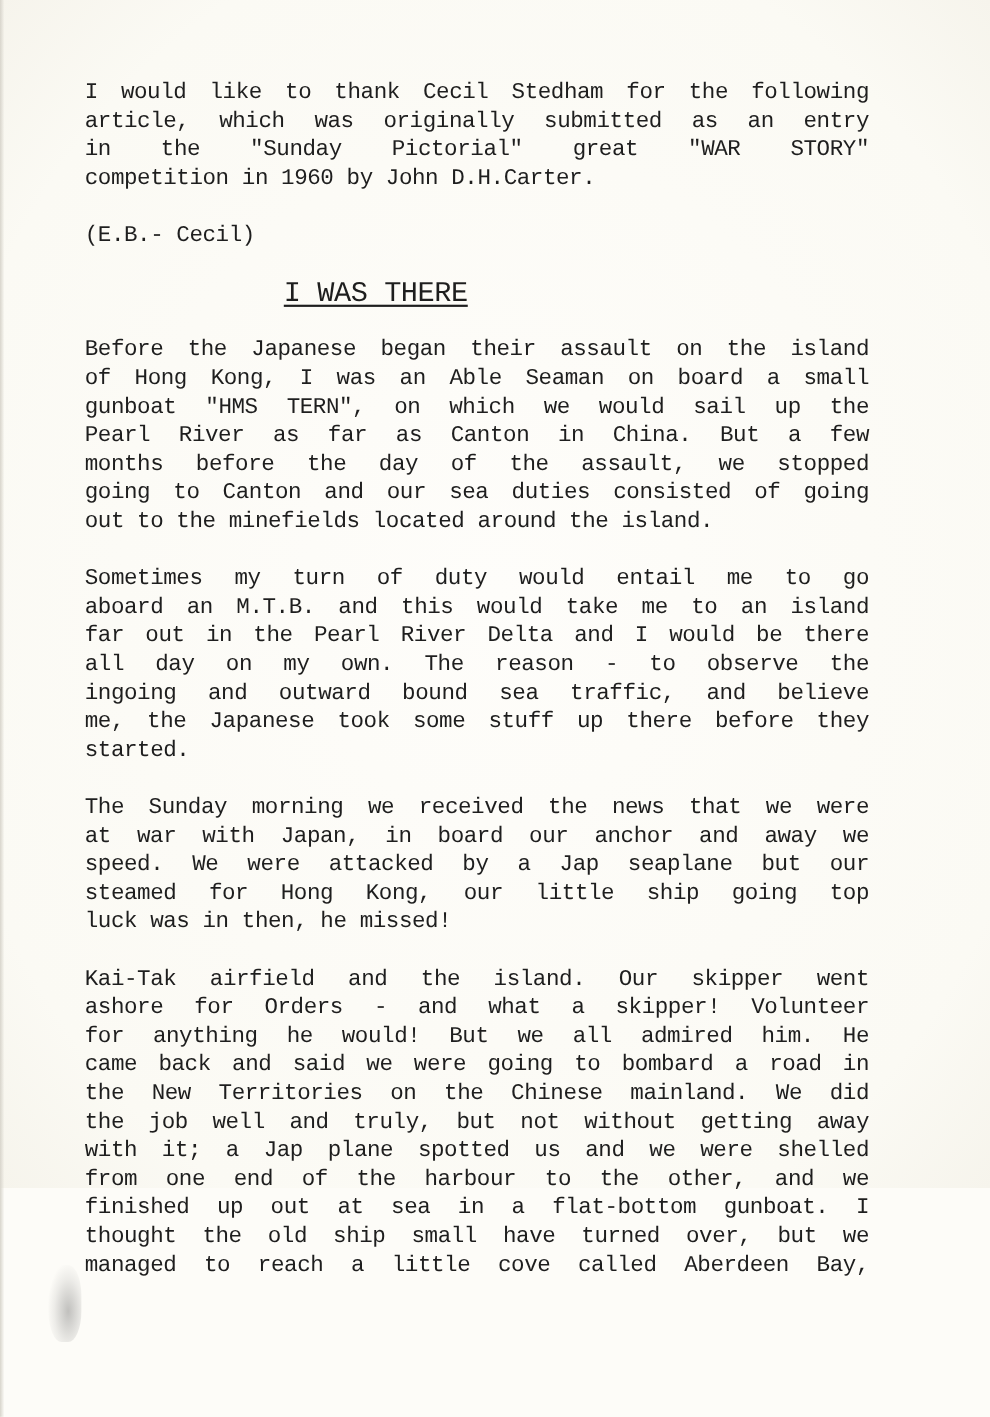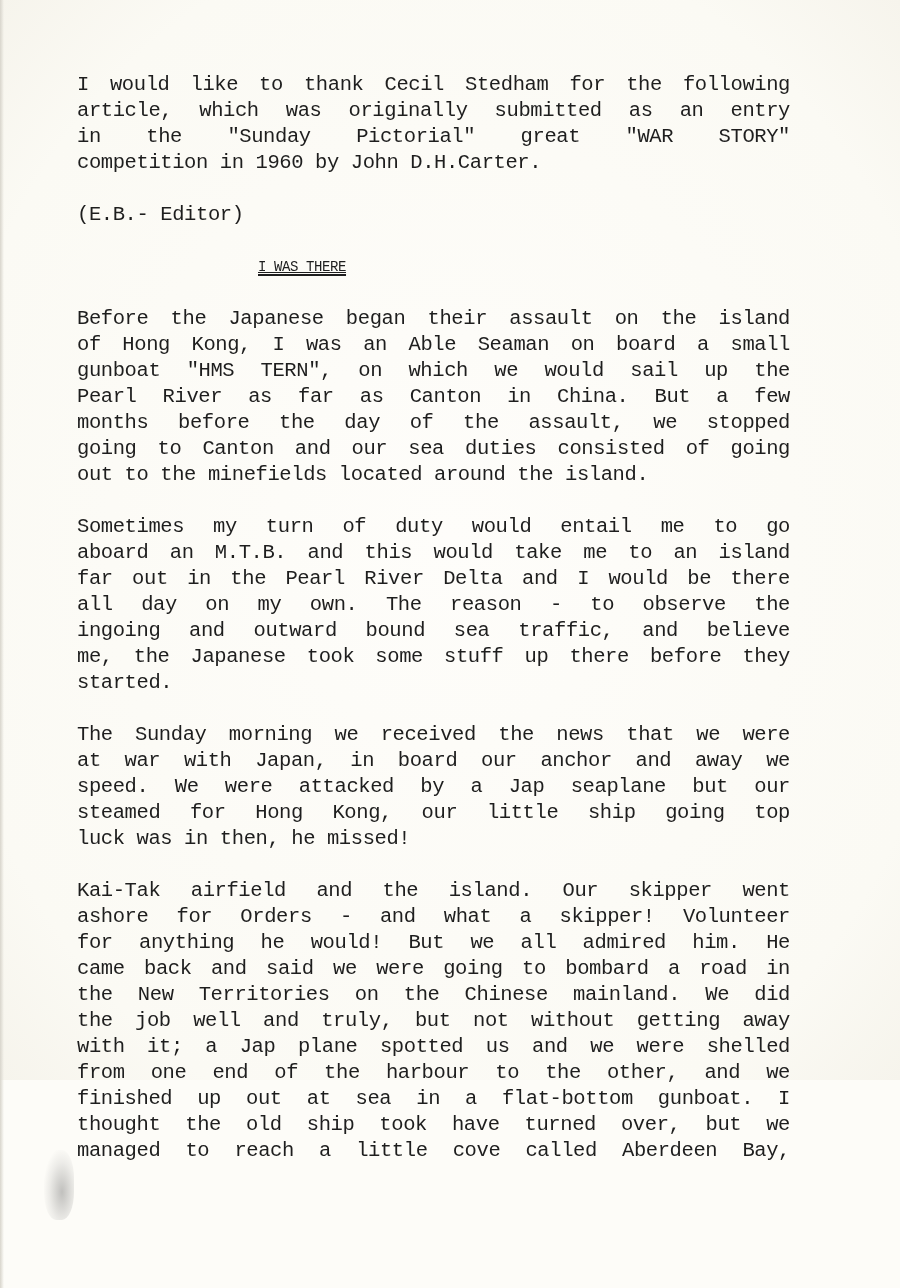--- a/index.html
+++ b/index.html
@@ -52,24 +52,23 @@
     }
     .line.last {
       text-align-last: left;
     }
     .gap {
       height: 26px;
     }
     .heading {
       height: 26px;
       line-height: 26px;
-      font-size: 14px;
+      font-size: 26px;
       letter-spacing: -0.4px;
       padding-left: 181px;
-      text-decoration: underline;
     }
     .heading span {
       text-decoration: underline;
       text-underline-offset: 3px;
       text-decoration-thickness: 1.5px;
     }
     .para {
       display: block;
     }
   </style>
@@ -84,21 +83,21 @@
 
     <div class="para">
       <div class="line">I would like to thank Cecil Stedham for the following</div>
       <div class="line">article, which was originally submitted as an entry</div>
       <div class="line">in the "Sunday Pictorial" great "WAR STORY"</div>
       <div class="line last">competition in 1960 by John D.H.Carter.</div>
     </div>
 
     <div class="gap"></div>
 
-    <div class="line last">(E.B.- Editor)</div>
+    <div class="line last">(E.B.- Cecil)</div>
 
     <div class="gap"></div>
 
     <div class="heading">
       <span>I WAS THERE</span>
     </div>
 
     <div class="gap"></div>
 
     <div class="para">
@@ -138,18 +137,18 @@
     <div class="para">
       <div class="line">Kai-Tak airfield and the island. Our skipper went</div>
       <div class="line">ashore for Orders - and what a skipper! Volunteer</div>
       <div class="line">for anything he would! But we all admired him. He</div>
       <div class="line">came back and said we were going to bombard a road in</div>
       <div class="line">the New Territories on the Chinese mainland. We did</div>
       <div class="line">the job well and truly, but not without getting away</div>
       <div class="line">with it; a Jap plane spotted us and we were shelled</div>
       <div class="line">from one end of the harbour to the other, and we</div>
       <div class="line">finished up out at sea in a flat-bottom gunboat. I</div>
-      <div class="line">thought the old ship took have turned over, but we</div>
+      <div class="line">thought the old ship small have turned over, but we</div>
       <div class="line">managed to reach a little cove called Aberdeen Bay,</div>
     </div>
 
   </div>
 </div>
 
 </body></html>

